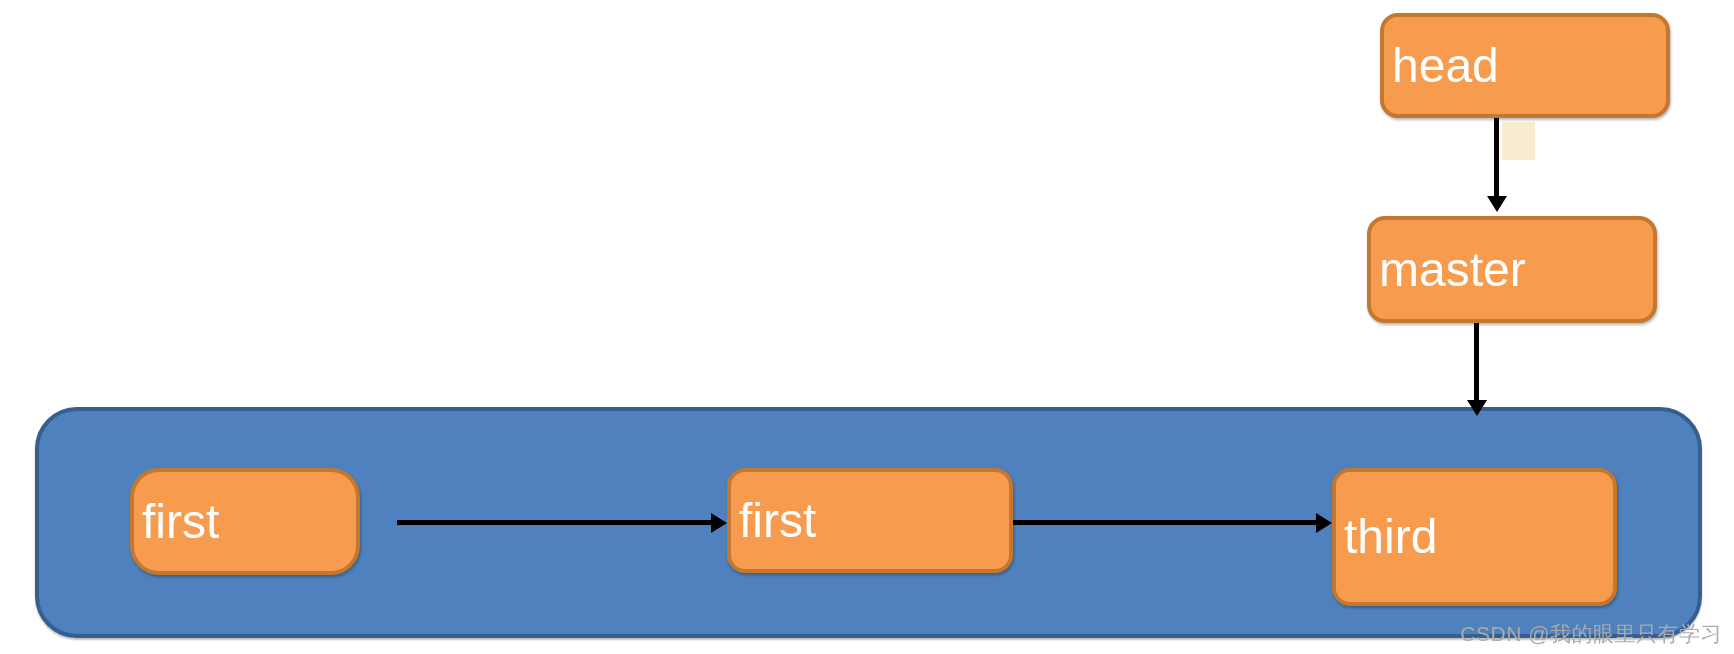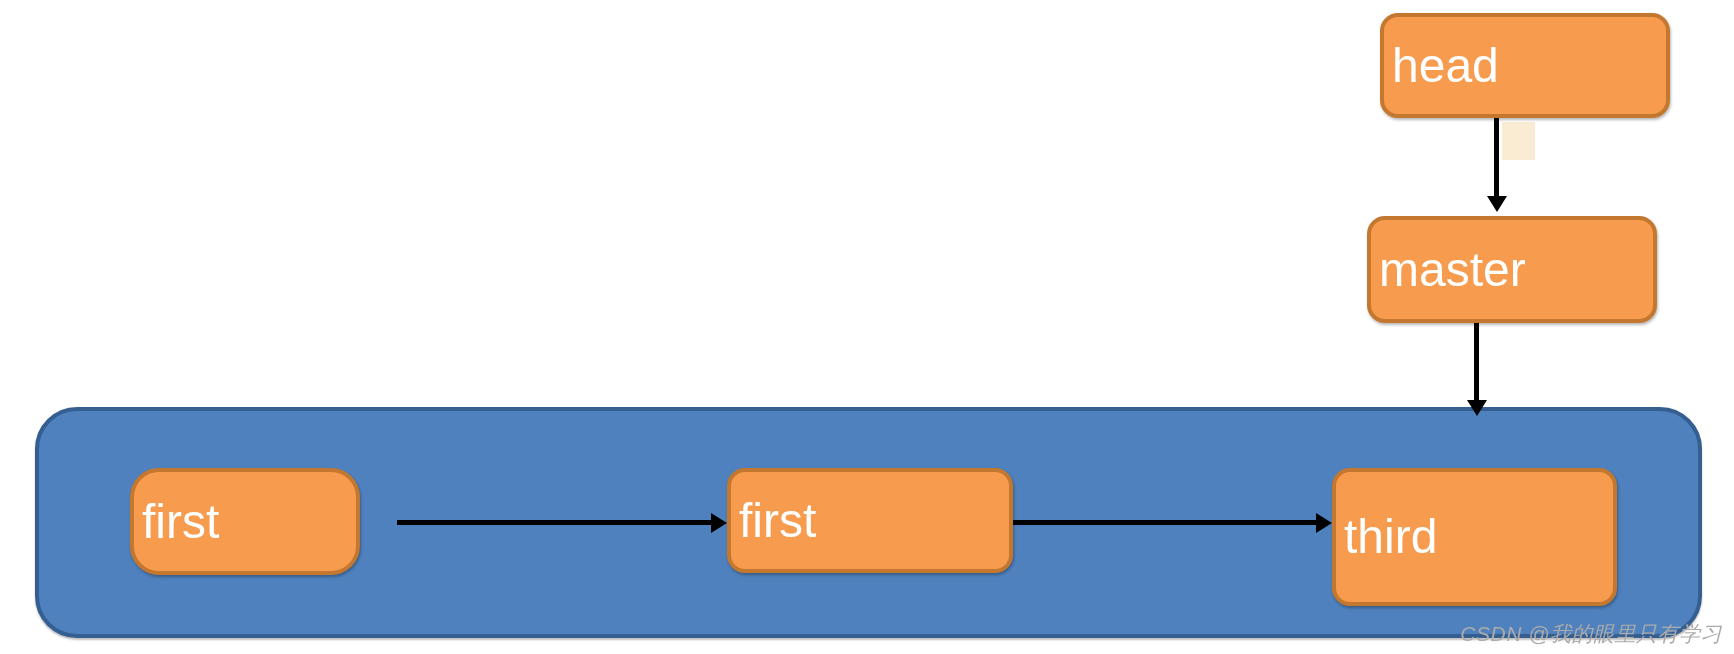--- a/index.html
+++ b/index.html
@@ -99,21 +99,20 @@
   
   .watermark {
     position: absolute;
     top: 620px;
     right: 12px;
     font-size: 21px;
     letter-spacing: 0.5px;
     color: var(--watermark, #ABABAB);
     z-index: 4;
     white-space: nowrap;
-    font-style: italic;
   }
 </style>
 </head>
 <body>
 
 <div class="stage">
 
   <div class="node" id="node-head">
     <span class="node-label">head</span>
   </div>

